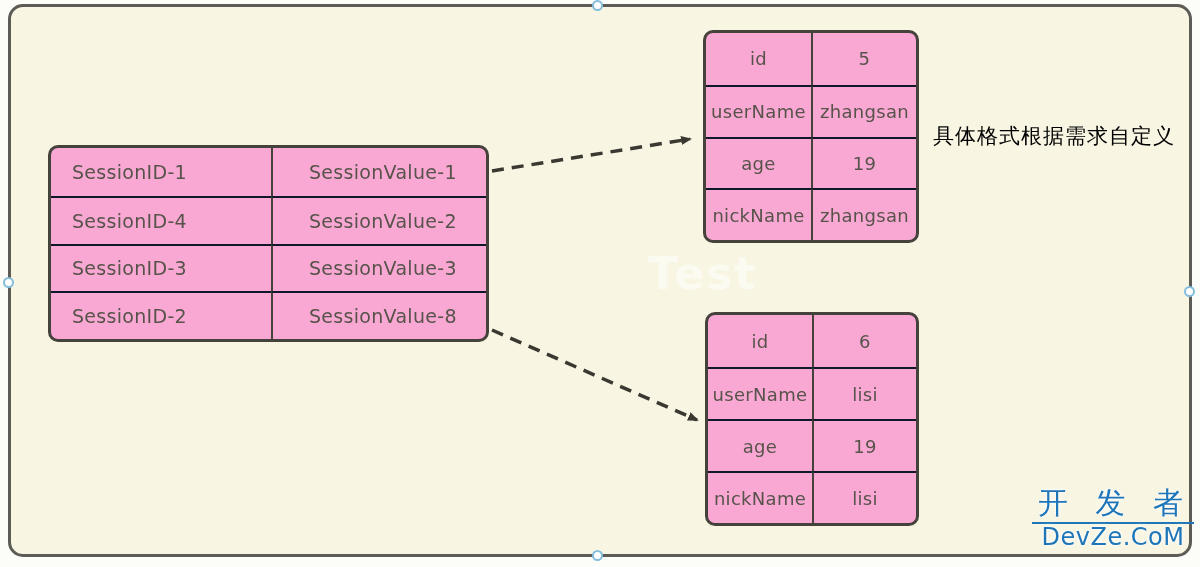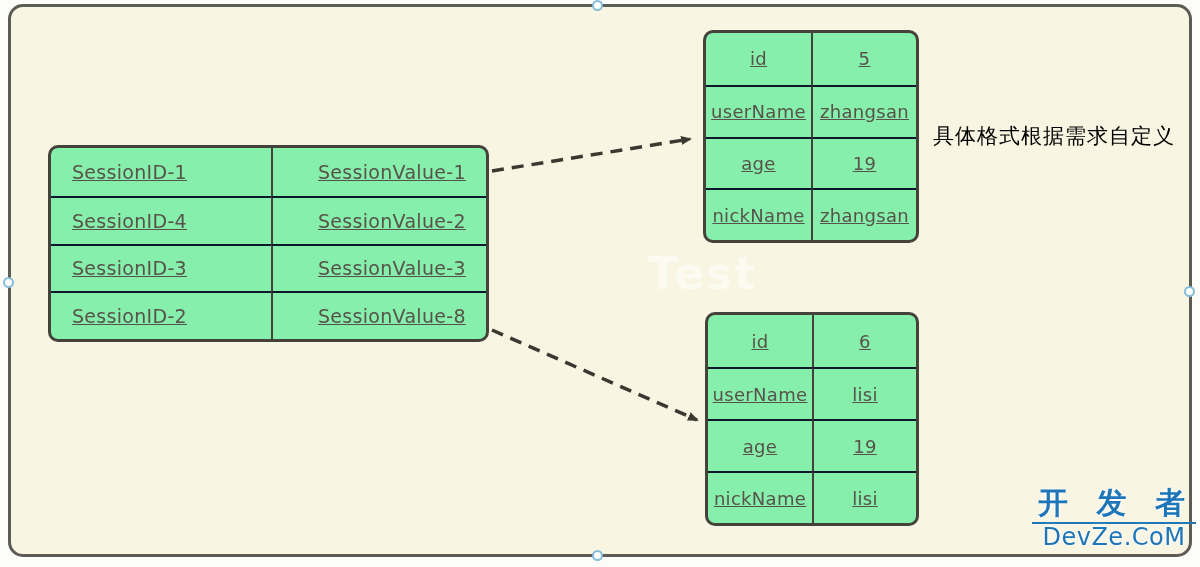--- a/index.html
+++ b/index.html
@@ -37,45 +37,44 @@
   .handle-right  { left: 1184px;top: 286px; }
 
   
   .kv-table {
     position: absolute;
     display: grid;
     box-sizing: border-box;
     border: 3px solid #45423b;
     border-radius: 10px;
     overflow: hidden;
-    background: #86efac;
+    background: #f9a8d4;
     color: #57534a;
     z-index: 10;
-    text-decoration: underline;
   }
   .kv-cell {
     box-sizing: border-box;
     display: flex;
     align-items: center;
     border-top: 2px solid #0f172a;
     letter-spacing: 0.3px;
   }
   .kv-cell.first-row { border-top: none; }
   .kv-cell.col2 { border-left: 2px solid #45423b; }
 
   
   .session-table {
     left: 48px; top: 145px;
     width: 441px; height: 197px;
     grid-template-columns: 220px 1fr;
     grid-template-rows: repeat(4, 1fr);
     font-size: 19px;
   }
   .session-table .col1 { padding-left: 21px; }
-  .session-table .col2 { padding-left: 45px; }
+  .session-table .col2 { padding-left: 36px; }
 
   
   .user-table {
     grid-template-columns: 50% 50%;
     grid-template-rows: repeat(4, 1fr);
     font-size: 18px;
   }
   .user-table .kv-cell { justify-content: center; text-align: center; }
   .user-table-a { left: 703px; top: 30px;  width: 216px; height: 213px; }
   .user-table-b { left: 705px; top: 312px; width: 214px; height: 214px; }
@@ -108,21 +107,21 @@
 
   .brand {
     position: absolute;
     left: 1032px; top: 487px;
     text-align: center;
     z-index: 40;
     line-height: 1.05;
   }
   .brand-cn {
     font-size: 30px;
-    font-weight: bold;
+    font-weight: normal;
     letter-spacing: 9px;
     color: #1e76b8;
     border-bottom: 2px solid #1e76b8;
     padding: 0 2px 3px 6px;
     text-shadow: 0 0 3px #ffffff, 0 0 5px #ffffff;
     white-space: nowrap;
   }
   .brand-en {
     font-size: 24px;
     color: #1e76b8;

